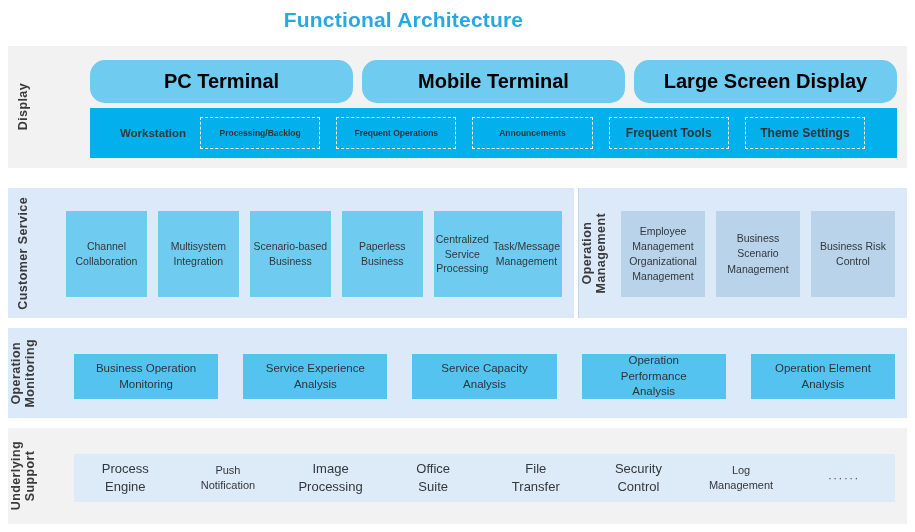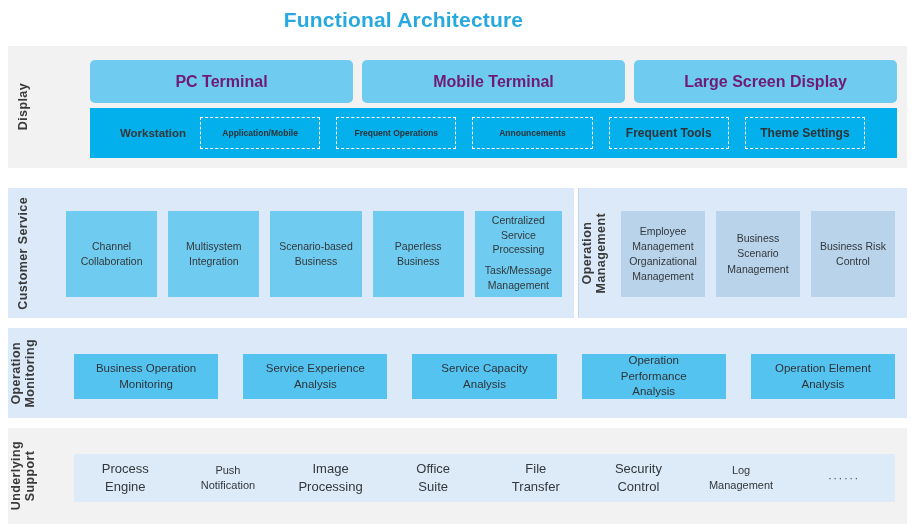--- a/index.html
+++ b/index.html
@@ -85,27 +85,27 @@
     left: 52px;
     top: 14px;
     right: 10px;
     height: 43px;
     display: flex;
     gap: 9px;
   }
   .terminal-box {
     flex: 1 1 0;
     background: #6fcbef;
-    border-radius: 5px;
-    display: flex;
-    align-items: center;
-    justify-content: center;
-    font-size: 16px;
+    border-radius: 15px;
+    display: flex;
+    align-items: center;
+    justify-content: center;
+    font-size: 20px;
     font-weight: bold;
-    color: #701a75;
+    color: #000000;
   }
 
   .workstation-bar {
     position: absolute;
     left: 52px;
     top: 62px;
     right: 10px;
     height: 50px;
     background: #03b0ec;
     display: flex;
@@ -164,21 +164,21 @@
     text-align: center;
     font-size: 10.5px;
     line-height: 1.4;
     color: #32383c;
     padding: 2px;
     box-sizing: border-box;
   }
   .cs-stack {
     flex: 1 1 0;
     display: flex;
-    flex-direction: column;
+    flex-direction: row;
   }
   .cs-stack .cs-box { flex: 1 1 0; }
 
   .om-band {
     left: 578px;
     top: 188px;
     width: 329px;
     height: 130px;
     background: #dce9f8;
     border-left: 1px solid #c4d6e8;
@@ -284,21 +284,21 @@
     <div class="band-body display-body">
 
       <div class="terminal-row">
         <div class="terminal-box">PC Terminal</div>
         <div class="terminal-box">Mobile Terminal</div>
         <div class="terminal-box">Large Screen Display</div>
       </div>
 
       <div class="workstation-bar">
         <div class="ws-title">Workstation</div>
-        <div class="ws-item small">Application/Mobile</div>
+        <div class="ws-item small">Processing/Backlog</div>
         <div class="ws-item small">Frequent Operations</div>
         <div class="ws-item small">Announcements</div>
         <div class="ws-item large">Frequent Tools</div>
         <div class="ws-item large">Theme Settings</div>
       </div>
 
     </div>
   </div>
 
   <div class="band cs-band">

